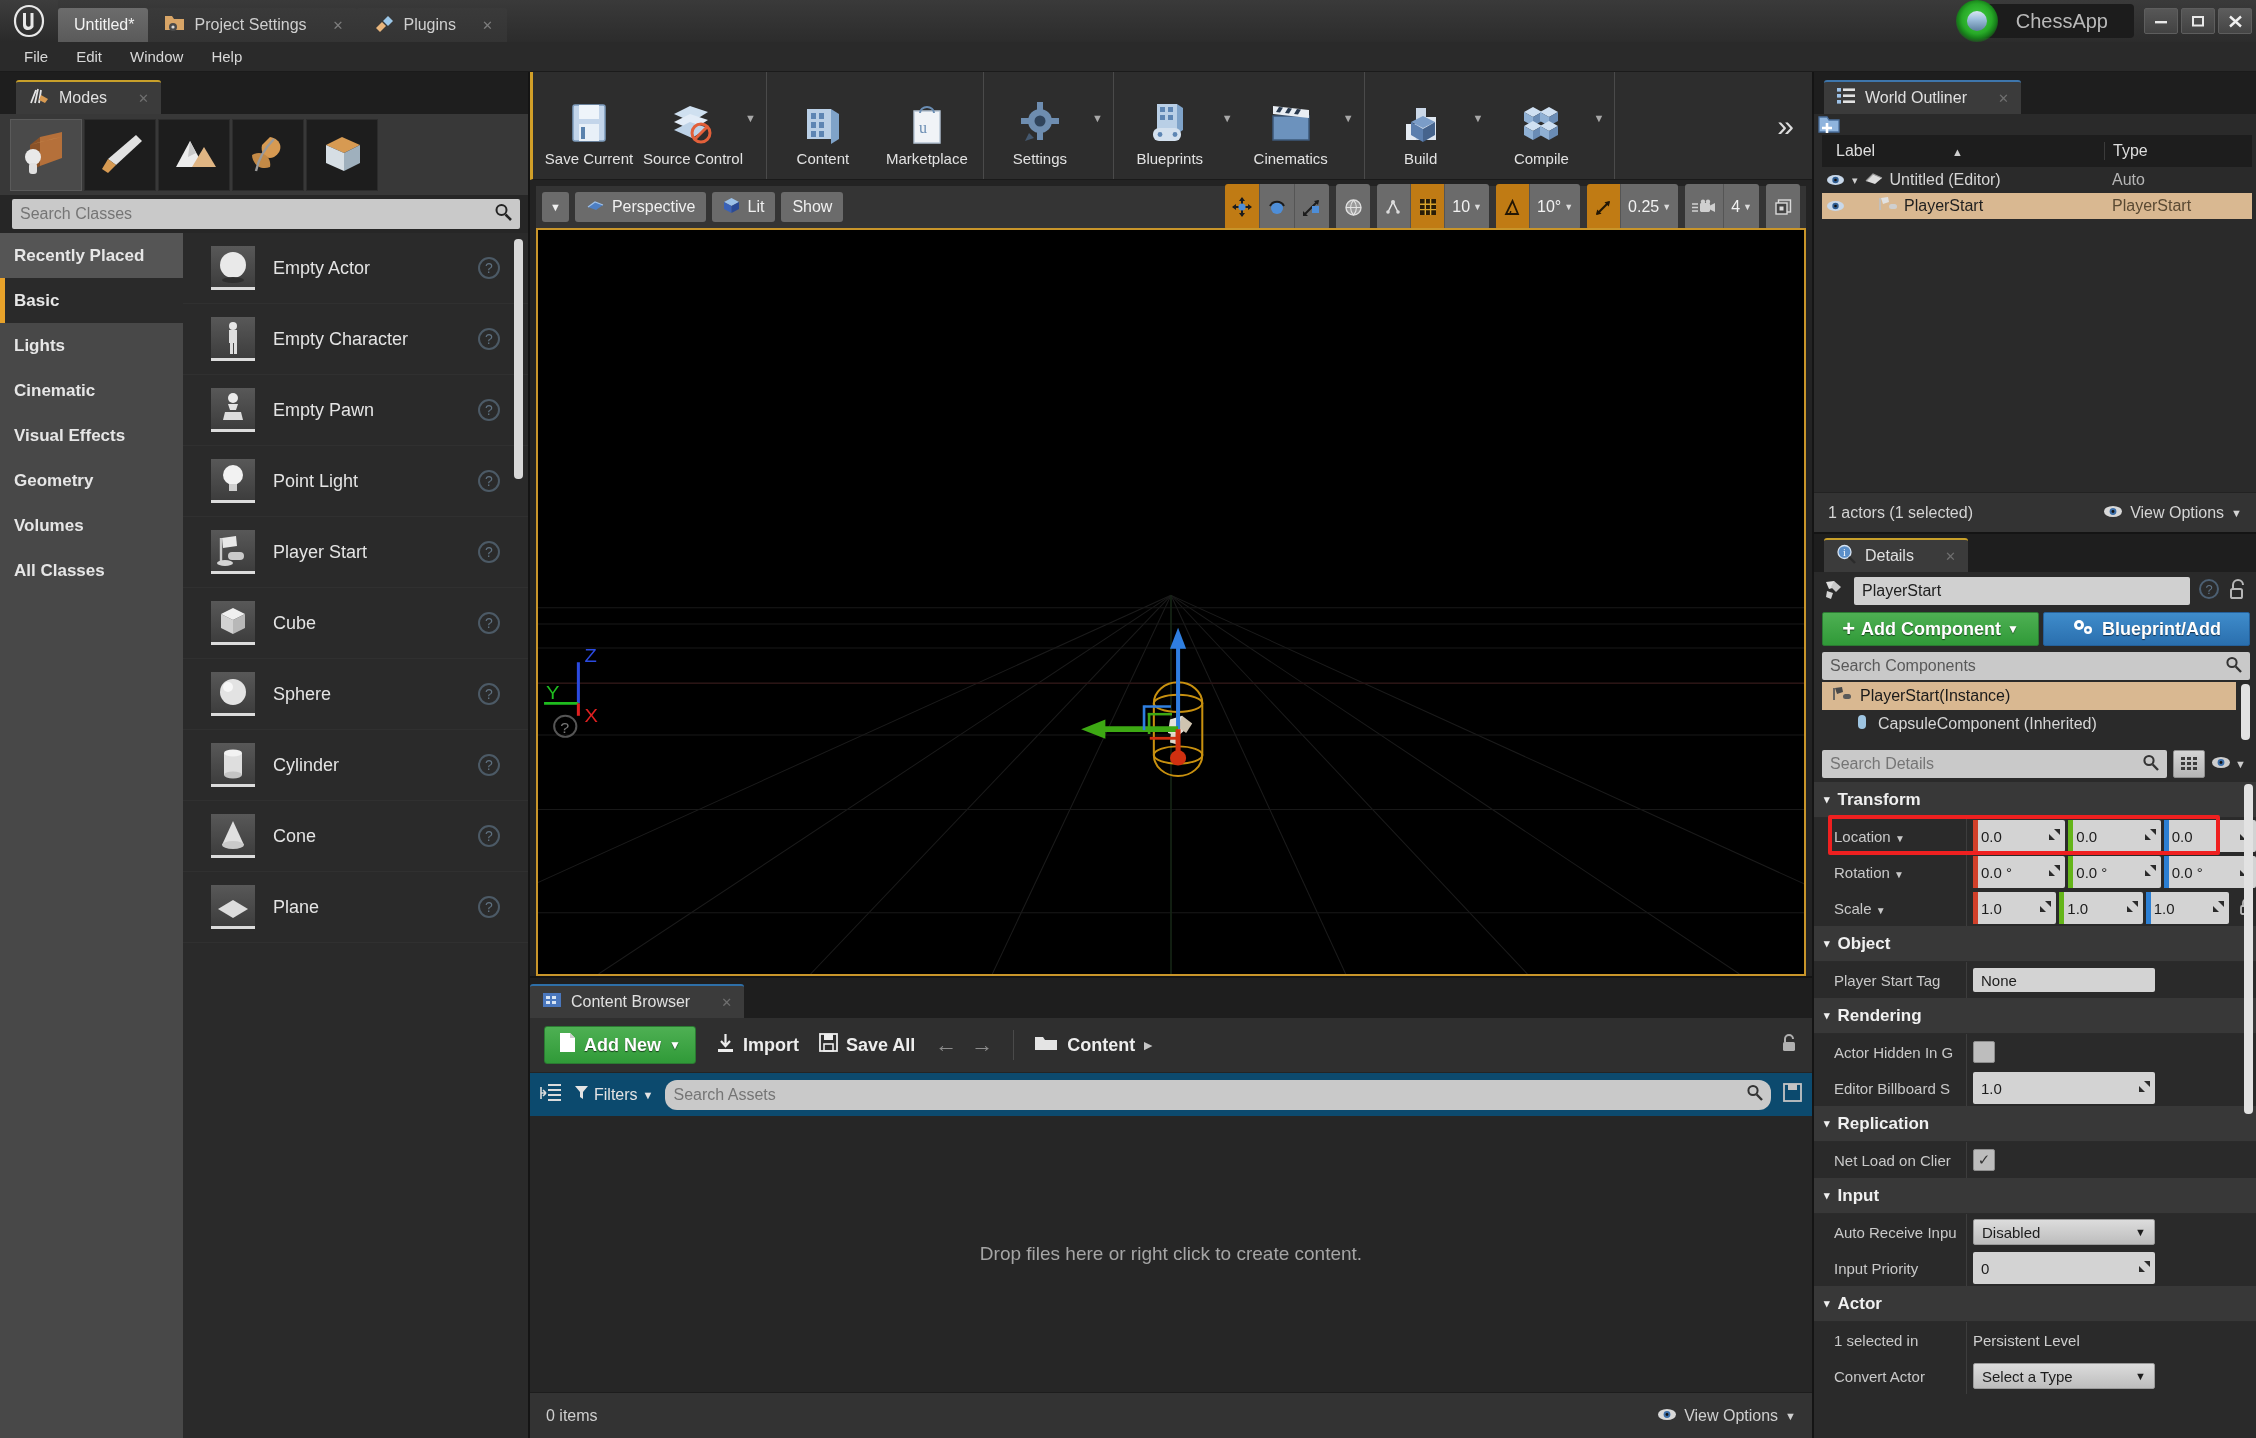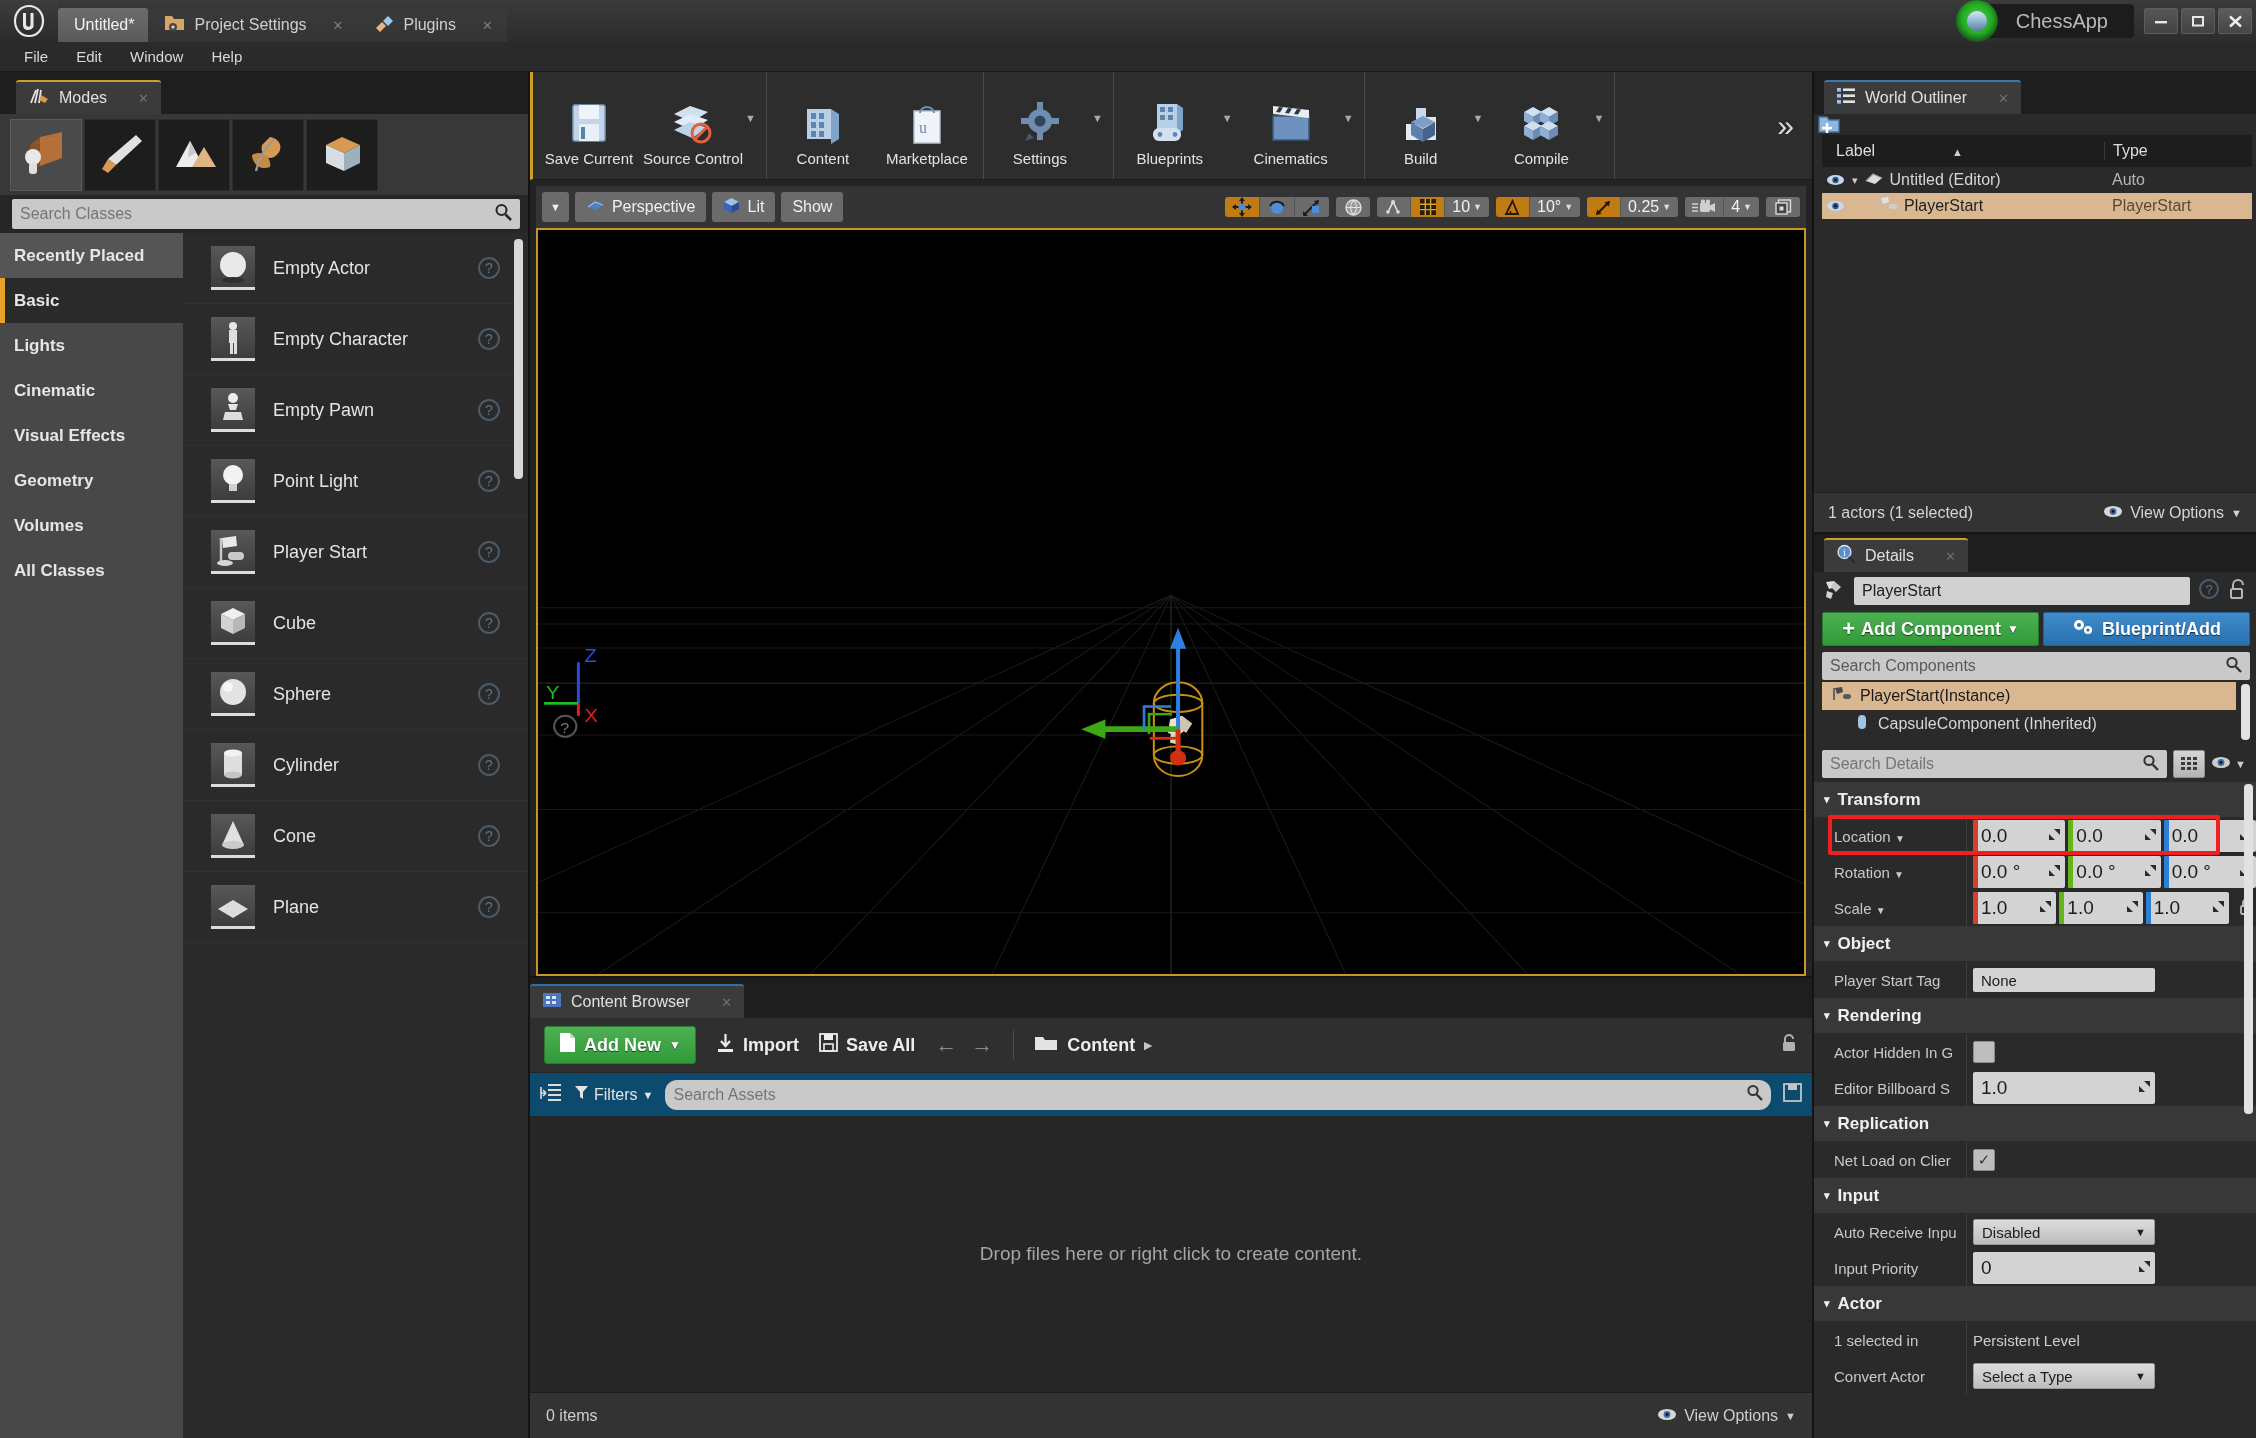--- a/index.html
+++ b/index.html
@@ -96,21 +96,21 @@
      font-size:30px; color:#dcdcdc; }
 
   .viewport-wrap { flex:1; padding:6px 6px 0 6px; display:flex; flex-direction:column; min-height:0; }
   .vptoolbar { height:42px; background:#343434; display:flex; align-items:center;
      gap:6px; padding:0 6px; }
   .vpb { background:#6b6b6b; border-radius:3px; height:30px; display:flex;
      align-items:center; gap:7px; padding:0 11px; font-size:16px; color:#f0f0f0; }
   .vpb.sq { padding:0 8px; }
   .vpright { margin-left:auto; display:flex; align-items:center; gap:7px; }
   .grp { display:flex; border-radius:3px; overflow:hidden; }
-  .gb { background:#6b6b6b; height:20px; min-width:34px; display:flex; align-items:center;
+  .gb { background:#6b6b6b; height:46px; min-width:34px; display:flex; align-items:center;
      justify-content:center; padding:0 7px; font-size:16px; color:#f2f2f2;
      border-right:1px solid #555; }
   .gb:last-child { border-right:0; }
   .gb.on { background:#c07b14; }
   .gb .dn { font-size:9px; margin-left:3px; color:#ddd; }
   .viewport { flex:1; background:#000; border:2px solid #c8952a; position:relative;
      overflow:hidden; min-height:0; }
 
   
   .cbrowser { height:462px; background:#262626; display:flex; flex-direction:column;
@@ -199,21 +199,21 @@
 
   .props { flex:1; overflow:hidden; position:relative; }
   .sect { height:36px; background:#383838; display:flex; align-items:center; gap:8px;
      padding-left:10px; font-size:17px; font-weight:bold; color:#f0f0f0;
      border-bottom:1px solid #2b2b2b; }
   .prow { height:36px; display:flex; align-items:center; font-size:15px; color:#c9c9c9; }
   .prow .pl { width:152px; padding-left:20px; white-space:nowrap; overflow:hidden; }
   .prow .pv { flex:1; display:flex; align-items:center; gap:3px; padding-left:6px;
      border-left:1px solid #3d3d3d; height:100%; }
   .numf { position:relative; height:32px; background:#d3d3d3; border-radius:2px;
-     display:flex; align-items:center; padding:0 4px 0 8px; font-size:19px; color:#1c1c1c;
+     display:flex; align-items:center; padding:0 4px 0 8px; font-size:15px; color:#1c1c1c;
      flex:1; min-width:0; }
   .numf .axis { position:absolute; left:0; top:0; bottom:0; width:5px; }
   .numf .spin { margin-left:auto; font-size:12px; color:#2c2c2c; }
   .axisR { background:#d1402a; } .axisG { background:#64b519; } .axisB { background:#2b7fd4; }
   .chk { width:22px; height:22px; background:#bdbdbd; border:1px solid #8d8d8d; border-radius:2px;
      display:flex; align-items:center; justify-content:center; font-size:15px; color:#333; }
   .txtf { height:24px; background:#d3d3d3; border-radius:2px; display:flex; align-items:center;
      padding:0 8px; font-size:15px; color:#1c1c1c; width:182px; }
   .selectf { height:26px; background:linear-gradient(#dcdcdc,#bdbdbd); border:1px solid #9a9a9a;
      border-radius:2px; display:flex; align-items:center; padding:0 8px; font-size:15px;

